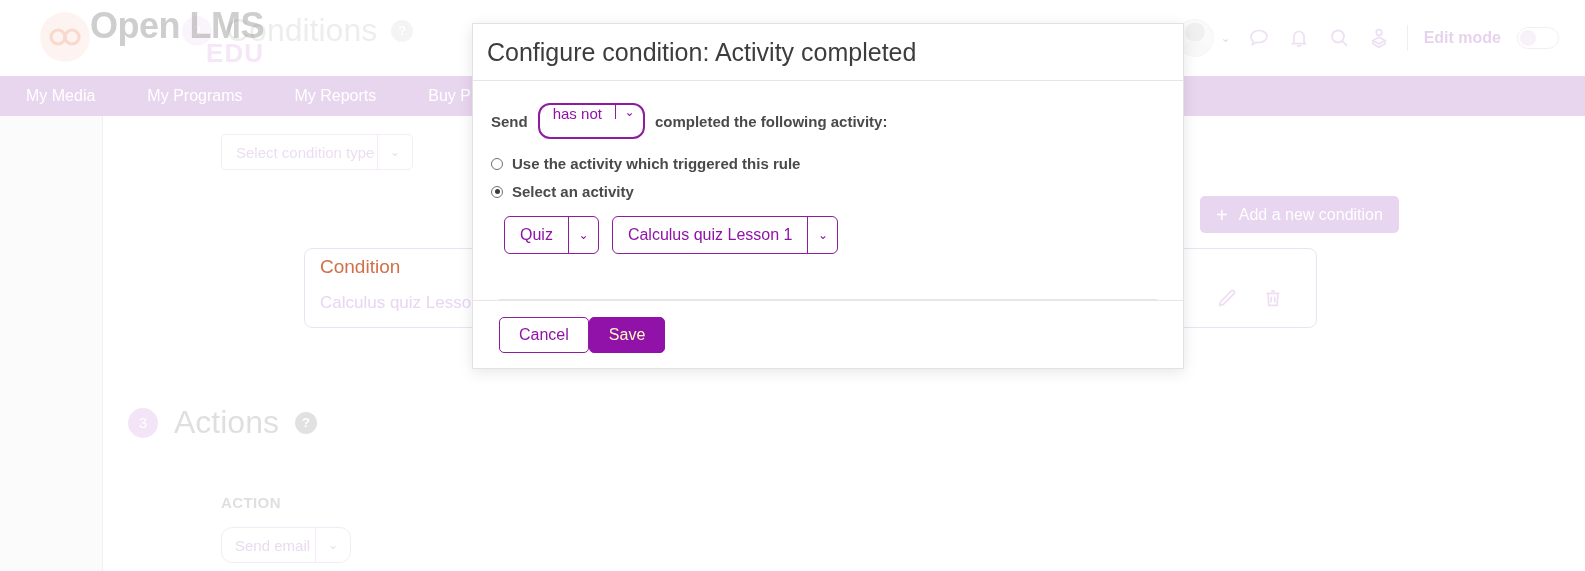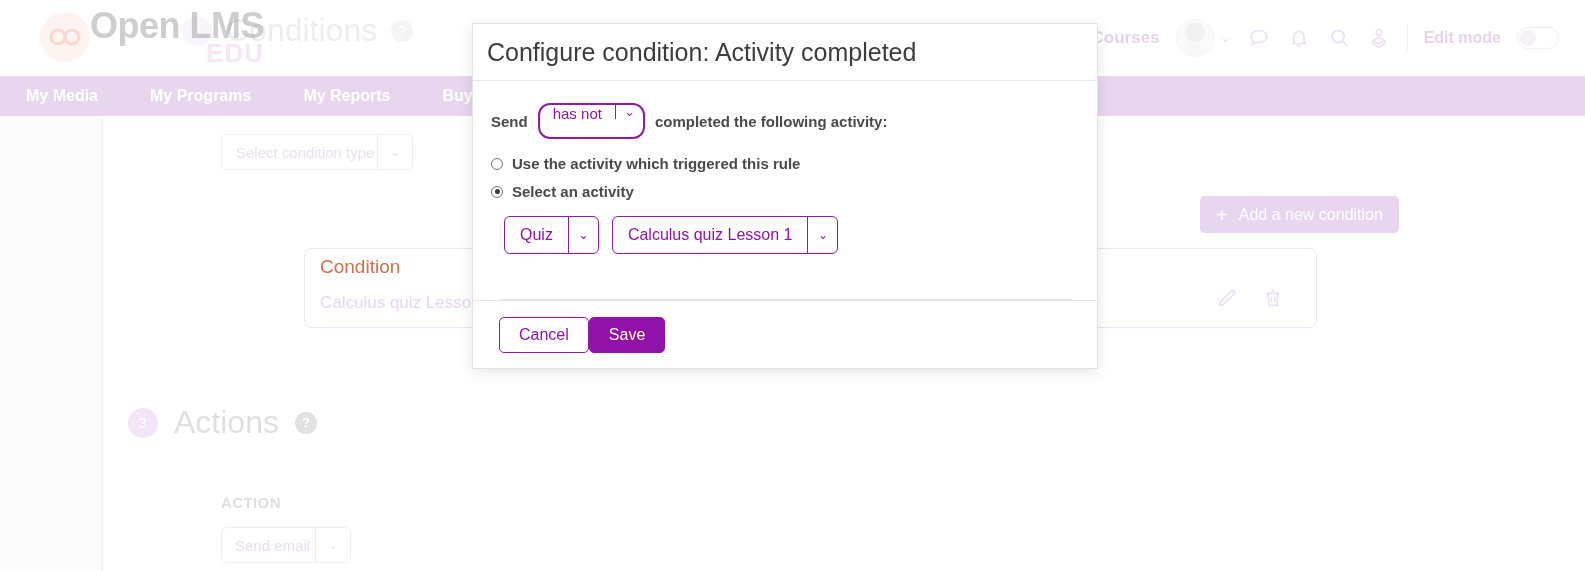--- a/index.html
+++ b/index.html
@@ -87,21 +87,21 @@
     width: 16px; height: 16px; border-radius: 50%; background: #e6d6ec;
   }
 
   
   .navbar {
     position: absolute; left: 0; top: 76px; width: 1585px; height: 40px;
     background: #e8d6ef;
     display: flex; align-items: center; gap: 0;
   }
   .navbar .nav-item {
-    font-size: 16px; font-weight: 700; color: #ffffff;
+    font-size: 16px; font-weight: 400; color: #ffffff;
     padding: 0 26px; white-space: nowrap;
   }
 
   
   .body-area { position: absolute; left: 0; top: 116px; width: 1585px; height: 455px; background:#fff; }
   .left-rail {
     position: absolute; left: 0; top: 0; width: 103px; height: 455px;
     background: #fcfbfc; border-right: 1px solid #f3eff5;
   }
 
@@ -163,32 +163,32 @@
   .actions-heading .htxt { font-size: 32px; color: #999; }
 
   .action-label {
     position: absolute; left: 221px; top: 494px;
     font-size: 15px; font-weight: 700; color: #d5d5d5;
     letter-spacing: 0.4px; opacity: 0.75;
   }
   .sel-generic {
     position: absolute; left: 221px; top: 527px;
     width: 130px; height: 36px;
-    border: 1px solid #ecdcf2; border-radius: 6px;
+    border: 1px solid #ecdcf2; border-radius: 11px;
     display: flex; align-items: stretch; background: #fff; opacity: 0.6;
   }
   .sel-generic .val {
     flex: 1; display: flex; align-items: center; padding-left: 13px;
     font-size: 15px; color: #ddc4e8; white-space: nowrap;
   }
 
   
   .modal {
     position: absolute; left: 472px; top: 23px;
-    width: 626px; height: 346px;
+    width: 712px; height: 346px;
     background: #ffffff;
     border: 1px solid #e2e2e2;
     box-shadow: 0 3px 14px rgba(0,0,0,0.10);
     z-index: 50;
   }
   .modal-header {
     height: 57px; border-bottom: 1px solid #e6e6e6;
     display: flex; align-items: center; padding: 0 14px;
   }
   .modal-title { font-size: 25px; color: #3d3d3d; font-weight: 400; }

